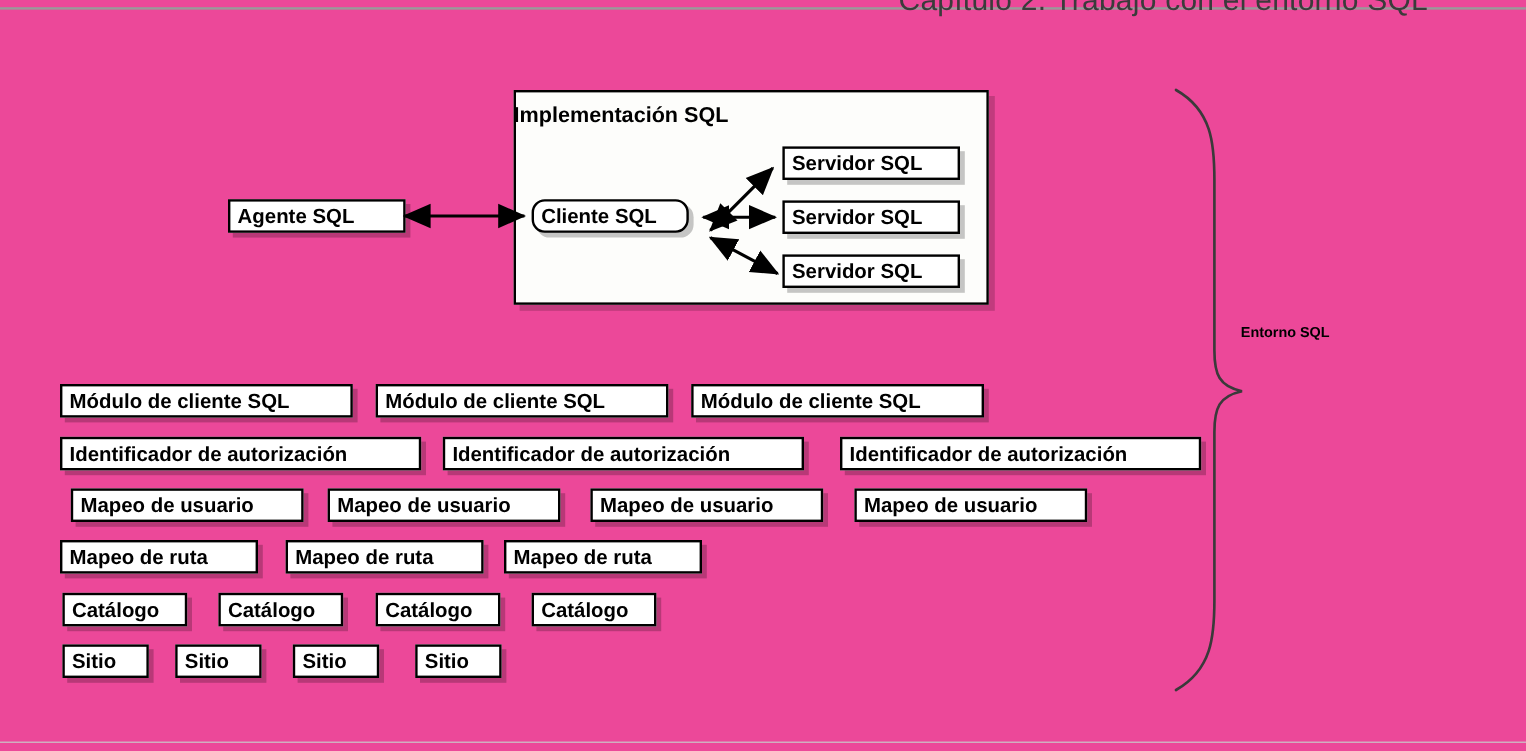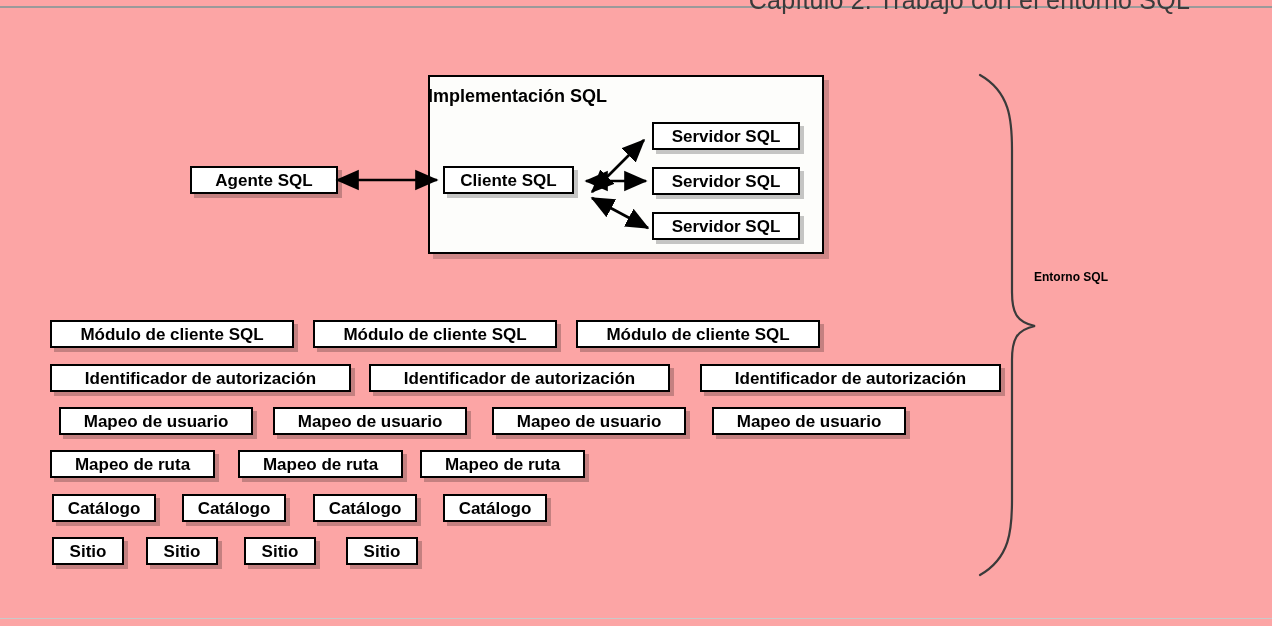--- a/index.html
+++ b/index.html
@@ -10,21 +10,21 @@
   }
   body {
     font-family: "Liberation Sans", sans-serif;
     -webkit-font-smoothing: antialiased;
   }
   #page {
     position: relative;
     width: 1272px;
     height: 626px;
     overflow: hidden;
-    background: #fca5a5;
+    background: #ec4899;
   }
 
   
   .header-rule {
     position: absolute;
     left: 0;
     top: 6px;
     width: 1272px;
     height: 2px;
     background: #9a9a9a;
@@ -50,21 +50,21 @@
 
   
   .node {
     position: absolute;
     box-sizing: border-box;
     border: 2px solid #000000;
     background: #ffffff;
     box-shadow: 4px 4px 0 rgba(0,0,0,0.22);
     display: flex;
     align-items: center;
-    justify-content: center;
+    justify-content: flex-start;
     font-size: 17px;
     font-weight: bold;
     color: #000000;
     white-space: nowrap;
     line-height: 1;
     padding: 0 6px;
   }
 
   
   .impl-box {
@@ -118,21 +118,21 @@
   <div class="header-rule"></div>
   <div class="header-title">Capítulo 2.  Trabajo con el entorno SQL</div>
 
   <div class="impl-box"></div>
   <div class="impl-title">Implementación SQL</div>
 
   <div class="node" id="agent-node" style="left:190px; top:166px; width:148px; height:28px;">
     <span>Agente SQL</span>
   </div>
 
-  <div class="node" id="client-node" style="left:443px; top:166px; width:131px; height:28px;">
+  <div class="node" id="client-node" style="left:443px; top:166px; width:131px; height:28px;border-radius:11px;">
     <span>Cliente SQL</span>
   </div>
 
   <div class="node" style="left:652px; top:122px; width:148px; height:28px;">
     <span>Servidor SQL</span>
   </div>
   <div class="node" style="left:652px; top:167px; width:148px; height:28px;">
     <span>Servidor SQL</span>
   </div>
   <div class="node" style="left:652px; top:212px; width:148px; height:28px;">

